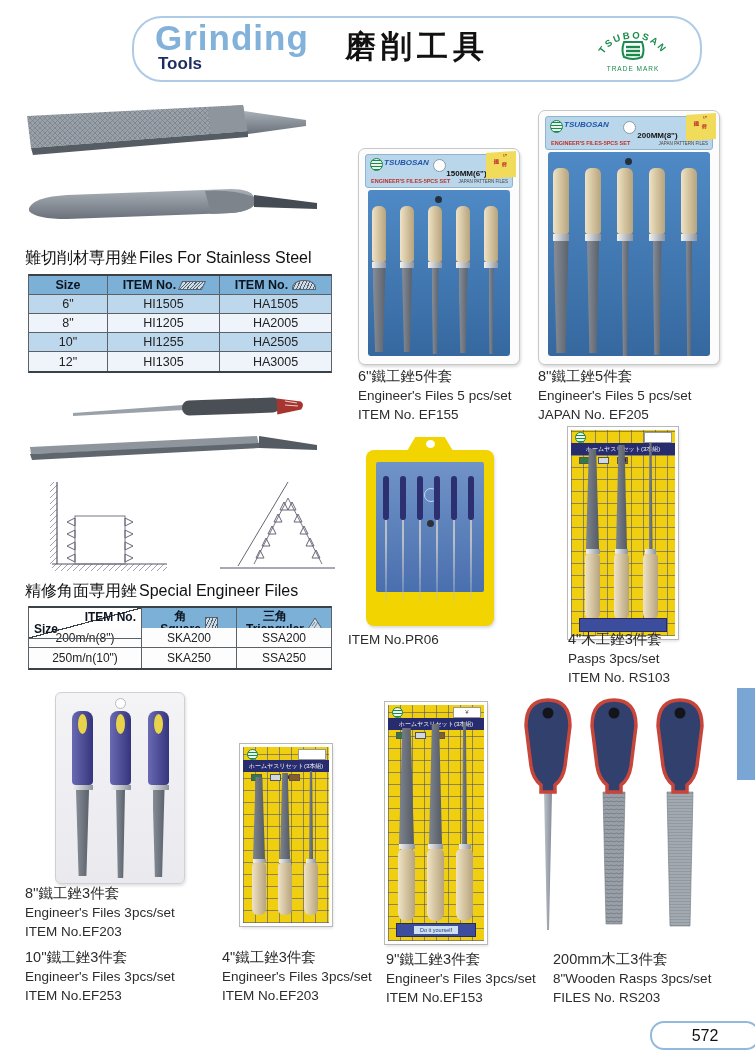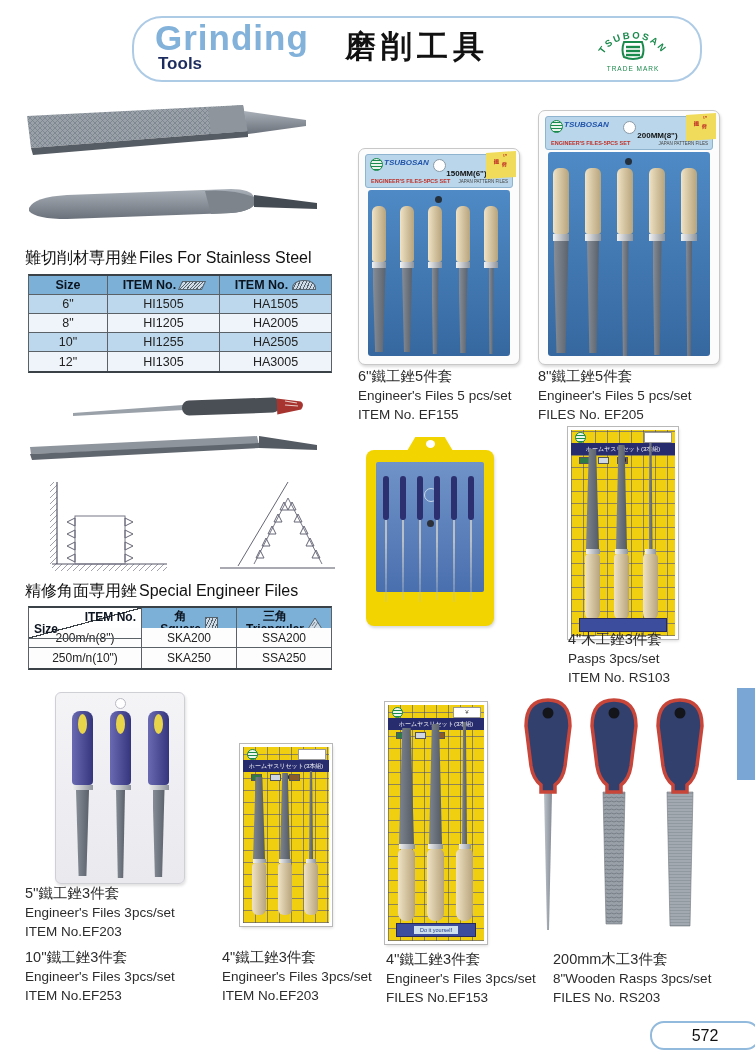--- a/index.html
+++ b/index.html
@@ -369,21 +369,21 @@
     <div class="pfile" style="left:133px">
         <div class="handle" style="width:16px;height:66px"></div>
         <div class="ferrule" style="width:16px;height:7px"></div>
         <div class="blade" style="width:6px;height:115px"></div>
       </div>
   </div>
 </div>
 <div class="abs caption" style="left:538px;top:367px">
   <div class="zh">8''鐵工銼5件套</div>
   <div>Engineer's Files 5 pcs/set</div>
-  <div>FILES No. EF205</div>
+  <div>JAPAN No. EF205</div>
 </div>
 
 <div class="abs pouch-yellow" style="left:366px;top:450px;width:128px;height:176px">
   <div class="py-tab"></div>
   <div class="py-tabhole"></div>
   <div class="py-inner">
     <div class="py-logo"></div>
     <div class="py-dot"></div>
     <div class="nfile" style="left:7px">
         <div class="nhandle" style="height:44px"></div>
@@ -405,20 +405,21 @@
         <div class="nhandle" style="height:44px"></div>
         <div class="nblade" style="height:82px"></div>
       </div>
     <div class="nfile" style="left:92px">
         <div class="nhandle" style="height:44px"></div>
         <div class="nblade" style="height:80px"></div>
       </div>
   </div>
 </div>
 <div class="abs caption" style="left:348px;top:630px">
+  <div>ITEM No.PR06</div>
 </div>
 
 <div class="abs ycard" style="left:568px;top:427px;width:104px;height:206px">
   <div class="yjar"></div>
   <div class="ylabel"></div>
   <div class="yhead">ホームヤスリセット(3本組)</div>
   <div class="yicons">
       <i></i>
       <i></i>
       <i></i>
@@ -465,21 +466,21 @@
     </div>
   <div class="bfile" style="left:92px">
       <div class="bhandle" style="width:21px;height:74px">
         <div class="boval"></div>
       </div>
       <div class="ferrule" style="width:21px;height:5px"></div>
       <div class="blade" style="width:12px;height:87px"></div>
     </div>
 </div>
 <div class="abs caption" style="left:25px;top:884px">
-  <div class="zh">5''鐵工銼3件套</div>
+  <div class="zh">8''鐵工銼3件套</div>
   <div>Engineer's Files 3pcs/set</div>
   <div>ITEM No.EF203</div>
 </div>
 <div class="abs caption" style="left:25px;top:948px">
   <div class="zh">10''鐵工銼3件套</div>
   <div>Engineer's Files 3pcs/set</div>
   <div>ITEM No.EF253</div>
 </div>
 
 <div class="abs ycard" style="left:240px;top:744px;width:86px;height:176px">
@@ -537,23 +538,23 @@
   <div class="yfile" style="left:68px;bottom:20px">
       <div class="yblade" style="width:5px;height:122px"></div>
       <div class="ferrule" style="width:12px;height:5px"></div>
       <div class="handle" style="width:17px;height:72px;border-radius:5px 5px 8px 8px"></div>
     </div>
   <div class="yfoot">
       <span>Do it yourself</span>
     </div>
 </div>
 <div class="abs caption" style="left:386px;top:950px">
-  <div class="zh">4''鐵工銼3件套</div>
+  <div class="zh">9''鐵工銼3件套</div>
   <div>Engineer's Files 3pcs/set</div>
-  <div>FILES No.EF153</div>
+  <div>ITEM No.EF153</div>
 </div>
 
 <svg class="abs" style="left:518px;top:696px" width="196" height="240" viewBox="0 0 196 240">
   <defs>
     <linearGradient id="blg" x1="0" y1="0" x2="1" y2="0">
       <stop offset="0" stop-color="#bcc2ca"></stop>
         <stop offset="1" stop-color="#848b94"></stop>
     </linearGradient>
     <pattern id="coarse" width="5" height="4" patternUnits="userSpaceOnUse">
       <rect width="5" height="4" fill="#99a0a8"></rect>

